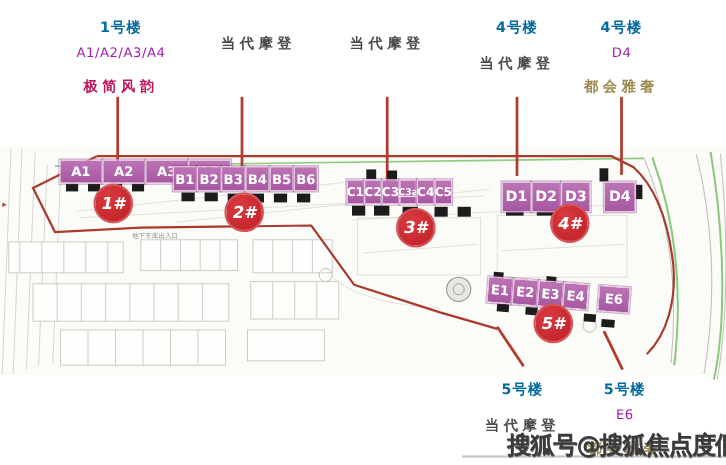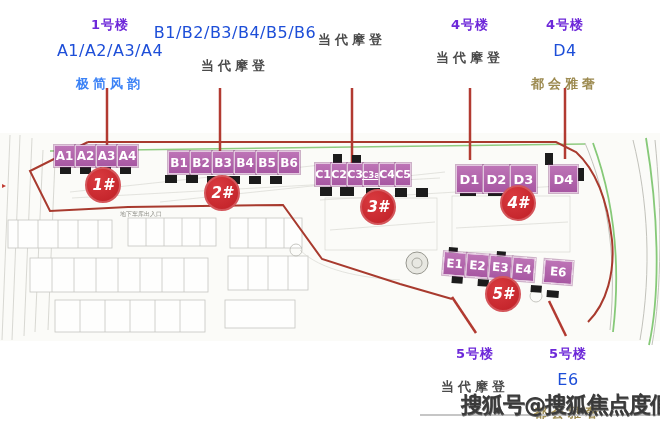--- a/index.html
+++ b/index.html
@@ -1,31 +1,31 @@
 <!DOCTYPE html>
 <html><head>
 <meta charset="utf-8">
 <style>
   html,body{margin:0;padding:0;}
   body{font-family:"DejaVu Sans","Liberation Sans",sans-serif;background:#ffffff;}
   #stage{position:relative;width:660px;height:423px;background:#ffffff;overflow:hidden;}
 
   
   .legend-col,.footer-col{position:absolute;transform:translateX(-50%);text-align:center;width:170px;}
-  .bldg-name{font-size:13px;font-weight:bold;color:#6d28d9;letter-spacing:1px;}
-  .bldg-units{font-size:16px;color:#1d4ed8;margin-top:7px;letter-spacing:0.5px;}
+  .bldg-name{font-size:13px;font-weight:bold;color:#0369a1;letter-spacing:1px;}
+  .bldg-units{font-size:12px;color:#a21caf;margin-top:7px;letter-spacing:0.5px;}
   .bldg-style{font-size:13px;font-weight:bold;margin-top:15px;letter-spacing:4px;}
 
   
   .brow{position:absolute;display:flex;z-index:3;}
   .cell{background:linear-gradient(#bd74b6,#a757a2);color:#fff;font-weight:bold;
         border:1px solid #e3c6df;box-shadow:0 0 0 1px rgba(118,40,108,.35);
         display:flex;align-items:center;justify-content:center;box-sizing:border-box;}
-  .row-a{left:54px;top:145px;}  .row-a .cell{width:21px;height:22px;font-size:12px;}
-  .row-b{left:168px;top:151px;} .row-b .cell{width:22px;height:23px;font-size:12px;}
+  .row-a{left:54px;top:145px;}  .row-a .cell{width:39px;height:22px;font-size:12px;}
+  .row-b{left:157px;top:151px;} .row-b .cell{width:22px;height:23px;font-size:12px;}
   .row-c{left:315px;top:163px;} .row-c .cell{width:16px;height:23px;font-size:11px;}
   .row-c .cell:nth-child(4){font-size:8.5px;text-decoration:underline;}
   .row-d{left:456px;top:165px;} .row-d .cell{width:27px;height:28px;font-size:13px;}
   .row-d .cell:nth-child(4){margin-left:12px;width:29px;}
   .row-e{left:444px;top:251px;transform:rotate(4.5deg);transform-origin:left top;}
   .row-e .cell{width:23px;height:24px;font-size:12px;}
   .row-e .cell:nth-child(5){margin-left:9px;width:29px;}
 
   
   .badge{position:absolute;width:36px;height:36px;border-radius:50%;z-index:4;
@@ -149,24 +149,23 @@
       <rect x="531" y="285" width="11" height="7" transform="rotate(4.5 531 285)"></rect>
       <rect x="547" y="290" width="12" height="7" transform="rotate(4.5 547 290)"></rect>
       <rect x="449" y="247" width="9" height="6" transform="rotate(4.5 449 247)"></rect>
       <rect x="497" y="251" width="9" height="6" transform="rotate(4.5 497 251)"></rect>
     </g>
   </svg>
 
   <div class="legend-col" style="left:110px;top:16px;">
     <div class="bldg-name">1号楼</div>
     <div class="bldg-units">A1/A2/A3/A4</div>
-    <div class="bldg-style" style="color: #3b82f6;">极简风韵</div>
+    <div class="bldg-style" style="color: #be185d;">极简风韵</div>
   </div>
   <div class="legend-col" style="left:235px;top:16px;">
-    <div class="bldg-units">B1/B2/B3/B4/B5/B6</div>
     <div class="bldg-style" style="color: rgb(74, 74, 74);">当代摩登</div>
   </div>
   <div class="legend-col" style="left:352px;top:16px;">
     <div class="bldg-style" style="color: rgb(74, 74, 74);">当代摩登</div>
   </div>
   <div class="legend-col" style="left:470px;top:16px;">
     <div class="bldg-name">4号楼</div>
     <div class="bldg-style" style="color: rgb(74, 74, 74);">当代摩登</div>
   </div>
   <div class="legend-col" style="left:565px;top:16px;">

